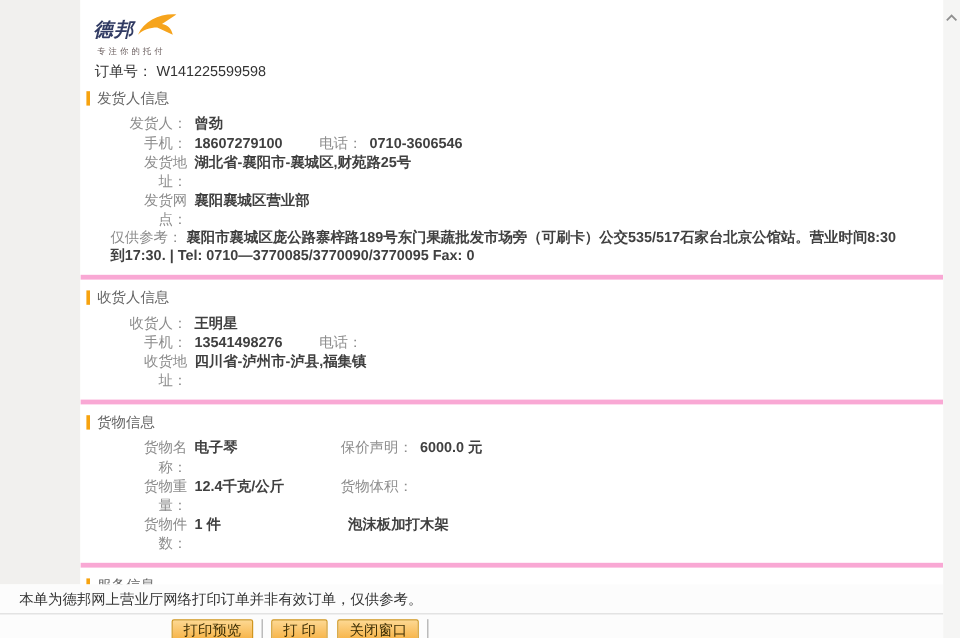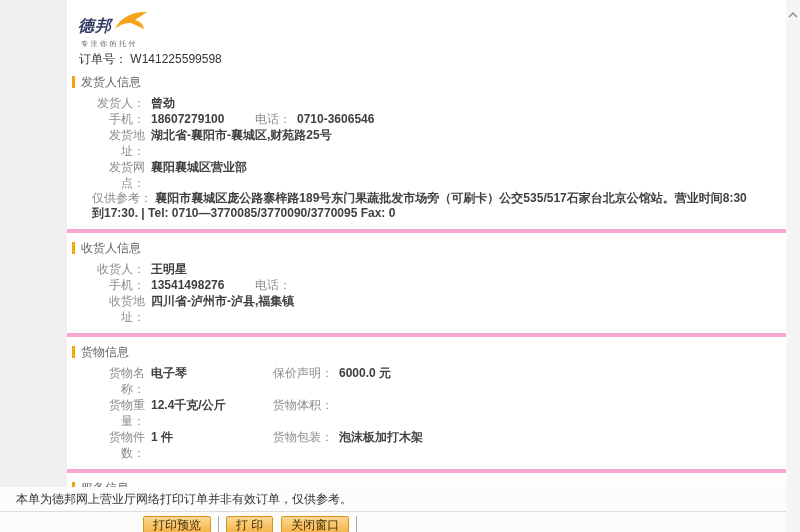--- a/index.html
+++ b/index.html
@@ -17,21 +17,21 @@
   .logo-text { font-size:16px; font-weight:900; font-style:italic; color:#313b63; letter-spacing:1px; line-height:24px; }
   .logo-arrow { margin-left:2px; margin-bottom:3px; }
   .tagline { font-size:7px; color:#6b5f5f; letter-spacing:2.5px; margin:1px 0 0 3px; height:9px; line-height:9px; }
   .order-line { margin:3px 0 0 1px; color:#333; line-height:16px; }
   .order-line b { font-weight:normal; }
 
   
   .section { border-bottom:4px solid #f9a8d4; padding-bottom:8px; }
   .sec-title { margin:8px 0 6px 5px; height:14px; line-height:14px; color:#666; }
   .sec-title .bar { display:inline-block; width:3px; height:12px; background:#f7a30f; margin-right:6px; vertical-align:-2px; }
-  .row { display:flex; line-height:16px; margin-left:25px; }
+  .row { display:flex; line-height:16px; margin-left:36px; }
   .lbl { flex:none; width:53px; text-align:right; color:#8c8c8c; }
   .lbl2 { flex:none; text-align:center; color:#8c8c8c; }
   .val { margin-left:6px; color:#404040; font-weight:bold; white-space:nowrap; }
   .v1-sender { width:104px; flex:none; }
   .v1-goods  { width:122px; flex:none; }
   .wrap-row { margin:0 35px 0 25px; line-height:15px; color:#404040; font-weight:bold; }
   .wrap-row .inline-lbl { color:#8c8c8c; font-weight:normal; }
 
   
   .bottom { position:absolute; left:0; top:487px; width:786px; height:45px; background:#fcfcfc; }
@@ -133,21 +133,20 @@
       </div>
       <div class="row">
         <span class="lbl">货物重量：</span>
         <span class="val v1-goods">12.4千克/公斤</span>
         <span class="lbl2">货物体积：</span>
         <span class="val"></span>
       </div>
       <div class="row">
         <span class="lbl">货物件数：</span>
         <span class="val v1-goods">1 件</span>
-        <span class="lbl2">货物包装：</span>
         <span class="val">泡沫板加打木架</span>
       </div>
     </div>
 
     <div class="section">
       <div class="sec-title">
         <span class="bar"></span><span>服务信息</span>
       </div>
 
     </div>

